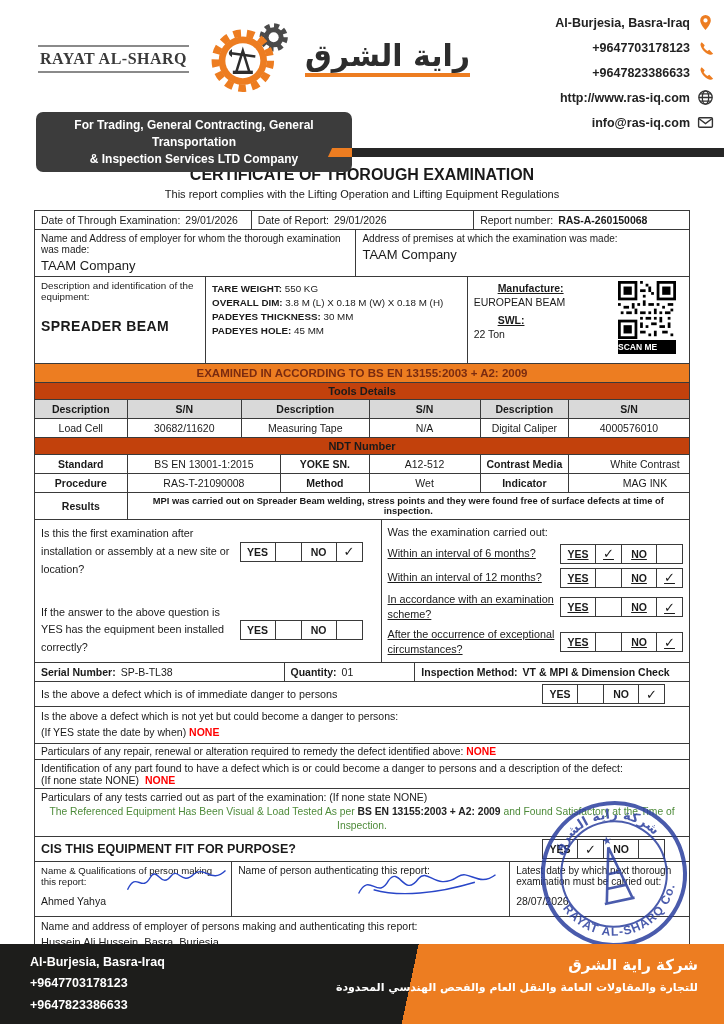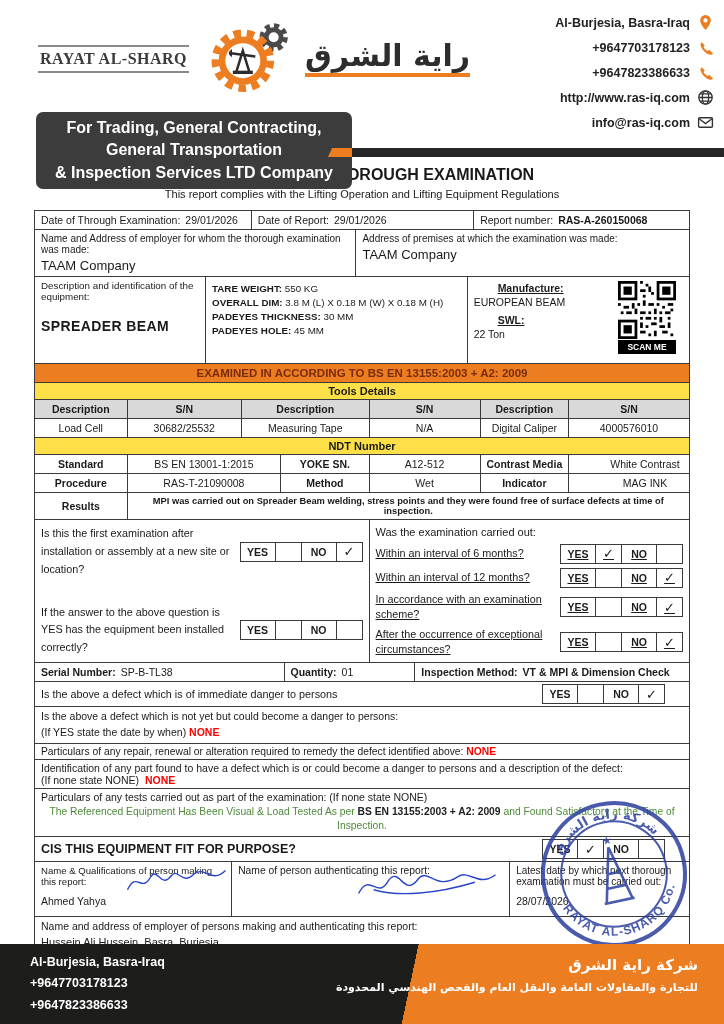--- a/index.html
+++ b/index.html
@@ -9,21 +9,21 @@
   .ar{font-family:"DejaVu Sans",sans-serif;}
 
   
   .hdr{position:relative;height:162px;}
   .logo-wrap{position:absolute;left:38px;top:16px;display:flex;align-items:center;gap:8px;}
   .logo-en{font-family:"Liberation Serif",serif;font-weight:bold;font-size:16px;letter-spacing:.5px;
            color:#3a3a3a;border-top:2px solid #8a8a8a;border-bottom:2px solid #8a8a8a;padding:3px 2px;}
   .logo-svg{width:100px;height:86px;}
   .logo-ar{font-weight:bold;font-size:30px;color:#2d2d2d;border-bottom:4px solid #ED7D21;padding-bottom:2px;line-height:1;}
   .tagline{position:absolute;left:36px;top:112px;width:308px;background:#3c3c3c;color:#fff;
-           font-size:16px;font-weight:bold;text-align:center;padding:5px 4px;border-radius:7px;line-height:1.4;}
+           font-size:12px;font-weight:bold;text-align:center;padding:5px 4px;border-radius:7px;line-height:1.4;}
   .contacts{position:absolute;right:10px;top:12px;display:flex;flex-direction:column;gap:4px;align-items:flex-end;}
   .c-row{display:flex;align-items:center;gap:7px;font-weight:bold;font-size:12.5px;color:#222;height:21px;}
   .c-icon{width:17px;height:17px;flex:0 0 17px;}
   .hdr-bar{position:absolute;left:352px;right:0;top:148px;height:9px;background:#262626;}
   .hdr-bar-accent{position:absolute;left:330px;top:148px;width:24px;height:9px;background:#ED7D21;transform:skewX(-25deg);}
 
   
   .title-blk{text-align:center;margin-top:4px;}
   .title-main{font-size:16px;font-weight:bold;}
   .title-sub{font-size:11px;margin-top:4px;}
@@ -49,34 +49,34 @@
 
   .eq-row{min-height:86px;}
   .eq-desc{flex:0 0 26%;}
   .eq-desc .val{font-size:14px;font-weight:bold;margin-top:16px;letter-spacing:.4px;}
   .eq-specs{flex:0 0 40%;font-size:9.8px;}
   .eq-specs div{margin:3px 0;}
   .eq-right{flex:1;display:flex;}
   .eq-man{flex:1;font-size:10.5px;padding:3px 6px;}
   .eq-man .ul{font-weight:bold;text-decoration:underline;margin-top:2px;margin-left:24px;}
   .eq-man .mv{margin:2px 0 6px;}
-  .eq-qr{width:72px;padding:4px 6px 0 0;text-align:center;}
+  .eq-qr{width:72px;padding:4px 6px 0 0;text-align:left;}
   .qr-svg{width:58px;height:58px;display:block;margin:0 auto;}
   .qr-cap{background:#000;color:#fff;font-weight:bold;font-size:8.5px;width:58px;margin:1px auto 0;padding:2px 0;}
 
   .banner{background:#ED7D21;color:#7A2B10;font-weight:bold;font-size:11.5px;padding:3px 0;}
-  .sec-title{background:#fde047;font-weight:bold;font-size:11px;padding:2px 0;}
+  .sec-title{background:#c2410c;font-weight:bold;font-size:11px;padding:2px 0;}
 
   .t-cell{display:flex;align-items:center;justify-content:center;text-align:center;font-size:10.5px;padding:3px 4px;box-sizing:border-box;}
   .thead{background:#D9D9D9;font-weight:bold;}
   .tc1{flex:0 0 14%;} .tc2{flex:0 0 17.5%;} .tc3{flex:0 0 19.5%;} .tc4{flex:0 0 17%;} .tc5{flex:0 0 13.5%;} .tc6{flex:1;}
   .nc1{flex:0 0 14%;} .nc2{flex:0 0 23.5%;} .nc3{flex:0 0 13.5%;} .nc4{flex:0 0 17%;} .nc5{flex:0 0 13.5%;} .nc6{flex:1;padding-left:36px;}
   .ndt-res{flex:1;font-size:9.3px;font-weight:bold;text-align:center;padding:3px 6px;display:flex;align-items:center;justify-content:center;}
 
-  .q-block{min-height:142px;}
+  .q-block{min-height:142px;gap:12px;}
   .q-left{flex:0 0 51%;padding:5px 6px;display:flex;flex-direction:column;justify-content:space-between;box-sizing:border-box;}
   .q-right{flex:1;border-left:1px solid #3a3a3a;padding:4px 6px;display:flex;flex-direction:column;justify-content:space-between;box-sizing:border-box;}
   .q-item{display:flex;align-items:center;gap:6px;}
   .q-text{flex:1;font-size:10.8px;line-height:1.65;}
   .q-right-title{font-size:11px;padding:2px 0 2px;}
   .q-sub{display:flex;align-items:center;gap:4px;text-decoration:underline;}
   .q-sub .q-text{line-height:1.45;}
   .strip{display:inline-flex;flex:0 0 auto;}
   .s-cell{border:1px solid #3a3a3a;margin-left:-1px;height:20px;display:flex;align-items:center;justify-content:center;
           font-size:10.5px;box-sizing:border-box;background:#fff;}
@@ -309,21 +309,21 @@
     <div class="row">
       <div class="cell t-cell thead tc1">Description</div>
       <div class="cell t-cell thead tc2">S/N</div>
       <div class="cell t-cell thead tc3">Description</div>
       <div class="cell t-cell thead tc4">S/N</div>
       <div class="cell t-cell thead tc5">Description</div>
       <div class="cell t-cell thead tc6">S/N</div>
     </div>
     <div class="row">
       <div class="cell t-cell tc1">Load Cell</div>
-      <div class="cell t-cell tc2">30682/25532</div>
+      <div class="cell t-cell tc2">30682/11620</div>
       <div class="cell t-cell tc3">Measuring Tape</div>
       <div class="cell t-cell tc4">N/A</div>
       <div class="cell t-cell tc5">Digital Caliper</div>
       <div class="cell t-cell tc6">4000576010</div>
     </div>
 
     <div class="bar sec-title">NDT Number</div>
     <div class="row">
       <div class="cell t-cell b nc1">Standard</div>
       <div class="cell t-cell nc2">BS EN 13001-1:2015</div>

